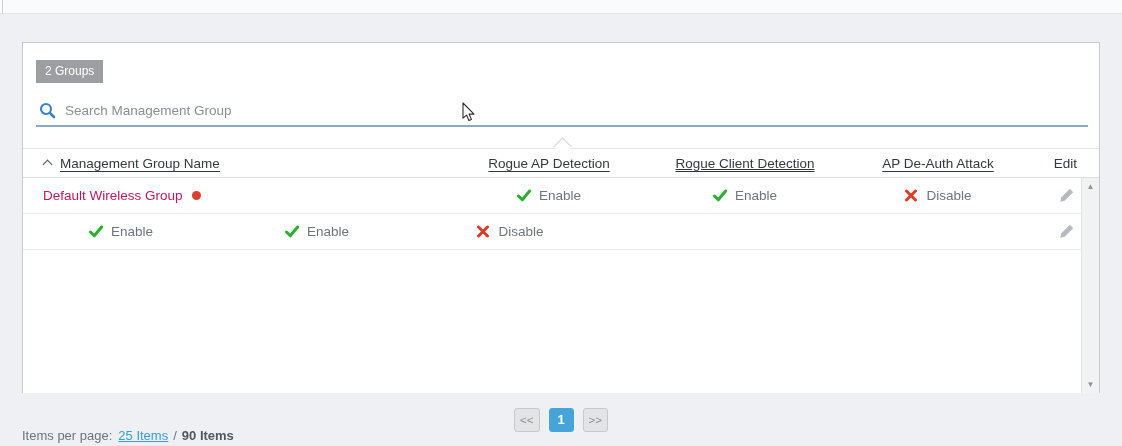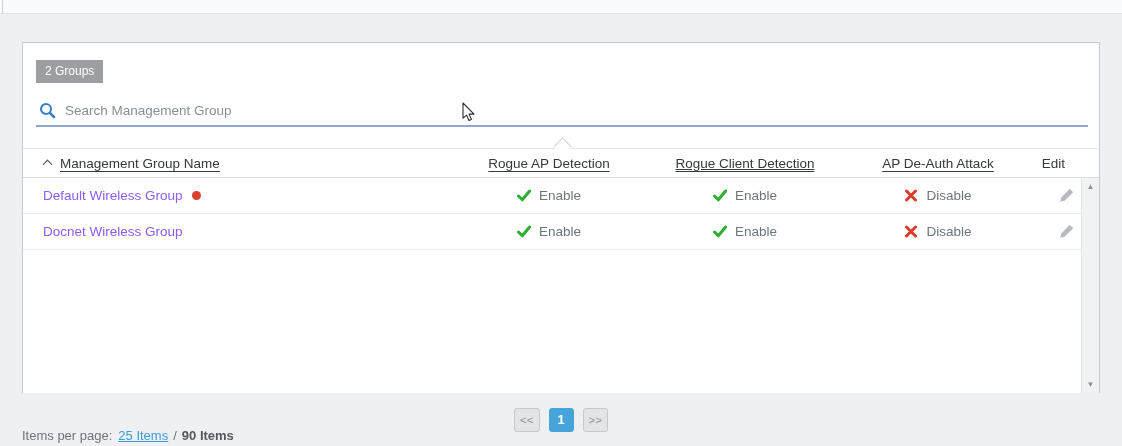--- a/index.html
+++ b/index.html
@@ -53,21 +53,21 @@
     position:absolute; left:533px; top:97px; width:13px; height:13px;
     background:#ffffff; border-top:1px solid #d3d4d6; border-left:1px solid #d3d4d6;
     transform:rotate(45deg); z-index:3;
   }
 
   
   .thead {
     position:absolute; left:0; top:105px; width:1076px; height:30px;
     display:flex; align-items:center;
     border-top:1px solid #e5e6e8; border-bottom:1px solid #dbdcde;
-    padding-right:30px; background:#ffffff;
+    padding-right:18px; background:#ffffff;
   }
   .th { font-size:13.5px; color:#35383c; white-space:nowrap; }
   .th .th-label { text-decoration:underline; text-underline-offset:3px; }
   .th-name { flex:0 0 428px; display:flex; align-items:center; padding-left:20px; }
   .th-c { text-align:center; }
   .th-ap { flex:0 0 196px; }
   .th-client { flex:0 0 196px;text-decoration:underline; }
   .th-deauth { flex:0 0 190px; }
   .th-edit { flex:1; text-align:right; padding-right:4px; }
   .sort-caret {
@@ -75,21 +75,21 @@
     border-top:1.5px solid #4a4e52; border-left:1.5px solid #4a4e52;
     transform:rotate(45deg); flex:0 0 auto;
   }
 
   
   .tbody { position:absolute; left:0; top:135px; width:1076px; height:215px; background:#fff; }
   .trow {
     display:flex; align-items:center; height:36px; width:1058px;
     border-bottom:1px solid #ebedee; background:#ffffff;
   }
-  .td { font-size:13.5px; color:#8b5cf6; white-space:nowrap; }
+  .td { font-size:13.5px; color:#be185d; white-space:nowrap; }
   .td-name { flex:0 0 428px; padding-left:20px; display:flex; align-items:center; }
   .td-c { display:flex; align-items:center; justify-content:center; color:#6c757c; }
   .td-ap { flex:0 0 196px; }
   .td-client { flex:0 0 196px; }
   .td-deauth { flex:0 0 190px; }
   .td-edit { flex:1; display:flex; justify-content:flex-end; padding-right:6px; }
   .alert-dot {
     width:9px; height:9px; border-radius:50%; background:#d8422e;
     display:inline-block; margin-left:9px; flex:0 0 auto;
   }
@@ -207,23 +207,20 @@
         <div class="td td-edit">
           <button class="edit-btn">
             <svg width="17" height="17" viewBox="0 0 17 17">
               <path d="M11.8 1.8 L15.2 5.2 L6.6 13.8 L2.2 14.8 L3.2 10.4 Z" fill="#b7bbc0"></path>
             </svg>
           </button>
         </div>
       </div>
 
       <div class="trow">
-        <div class="td td-name">
-          <span>Docnet Wireless Group</span>
-        </div>
         <div class="td td-c td-ap">
           <svg class="status-icon" viewBox="0 0 14 13">
             <path d="M1.5 7 L5.3 10.8 L12.6 2" fill="none" stroke="#2aaf2e" stroke-width="3" stroke-linecap="round" stroke-linejoin="round"></path>
           </svg>
           <span>Enable</span>
         </div>
         <div class="td td-c td-client">
           <svg class="status-icon" viewBox="0 0 14 13">
             <path d="M1.5 7 L5.3 10.8 L12.6 2" fill="none" stroke="#2aaf2e" stroke-width="3" stroke-linecap="round" stroke-linejoin="round"></path>
           </svg>

